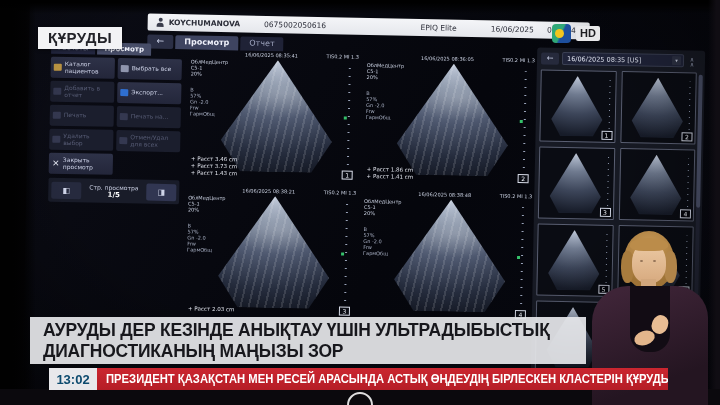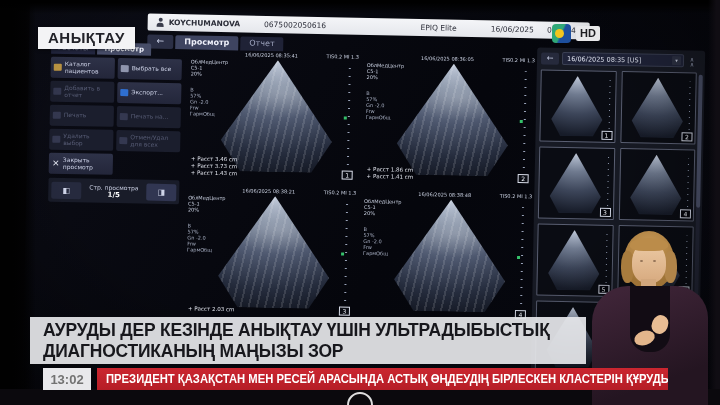--- a/index.html
+++ b/index.html
@@ -137,22 +137,22 @@
   .logo-glyph::after { content:''; position:absolute; left:3px; top:5px; width:9px; height:9px;
     border-radius:50%; background:#f2c51d; }
   .hd-badge { background:#e8e8ea; color:#1c1c20; font:bold 11px "Liberation Sans", sans-serif;
     padding:1px 4px 2px; border-radius:2px; }
 
   .caption { position:absolute; left:30px; top:317px; width:556px; height:47px; z-index:3;
     background:rgba(229,230,234,.93); padding:3px 4px 0 13px; }
   .cap-line { font:bold 18px "Liberation Sans", sans-serif; color:#17171c; line-height:21px;
     transform:scaleX(.97); transform-origin:left; letter-spacing:-.2px; white-space:nowrap; }
 
-  .clock { position:absolute; left:43px; top:368px; width:48px; height:22px; z-index:5;
-    background:#e8e8eb; color:#737373; font:bold 13px "Liberation Sans", sans-serif;
+  .clock { position:absolute; left:49px; top:368px; width:48px; height:22px; z-index:5;
+    background:#e8e8eb; color:#0c4a6e; font:bold 13px "Liberation Sans", sans-serif;
     display:flex; align-items:center; justify-content:center;text-align:right; }
   .ticker { position:absolute; left:97px; top:368px; width:571px; height:22px; z-index:5;
     background:linear-gradient(#cb2630,#b51d26); display:flex; align-items:center; padding-left:9px; overflow:hidden; }
   .ticker-text { font:bold 12.5px "Liberation Sans", sans-serif; color:#fff; white-space:nowrap;
     transform:scaleX(.9); transform-origin:left; }
 
   
   .interp { position:absolute; left:580px; top:231px; width:140px; height:174px; z-index:4; }
   .sl-hair { position:absolute; left:44px; top:0; width:50px; height:58px;
     background:radial-gradient(circle at 50% 28%, #c99a58, #9e7336 72%); border-radius:50% 50% 46% 46%; }
@@ -398,20 +398,20 @@
     </div>
     <div class="sl-hand-l"></div>
     <div class="sl-hand-r"></div>
   </div>
 
   <div class="clock">13:02</div>
   <div class="ticker">
     <div class="ticker-text">ПРЕЗИДЕНТ ҚАЗАҚСТАН МЕН РЕСЕЙ АРАСЫНДА АСТЫҚ ӨҢДЕУДІҢ БІРЛЕСКЕН КЛАСТЕРІН ҚҰРУДЫ ҰСЫНДЫ</div>
   </div>
 
-  <div class="almaty">АНЫҚТАУ</div>
+  <div class="almaty">ҚҰРУДЫ</div>
 
   <div class="logo">
     <span class="logo-glyph"></span>
     <span class="hd-badge">HD</span>
   </div>
 
 </div>
 
 </body></html>

